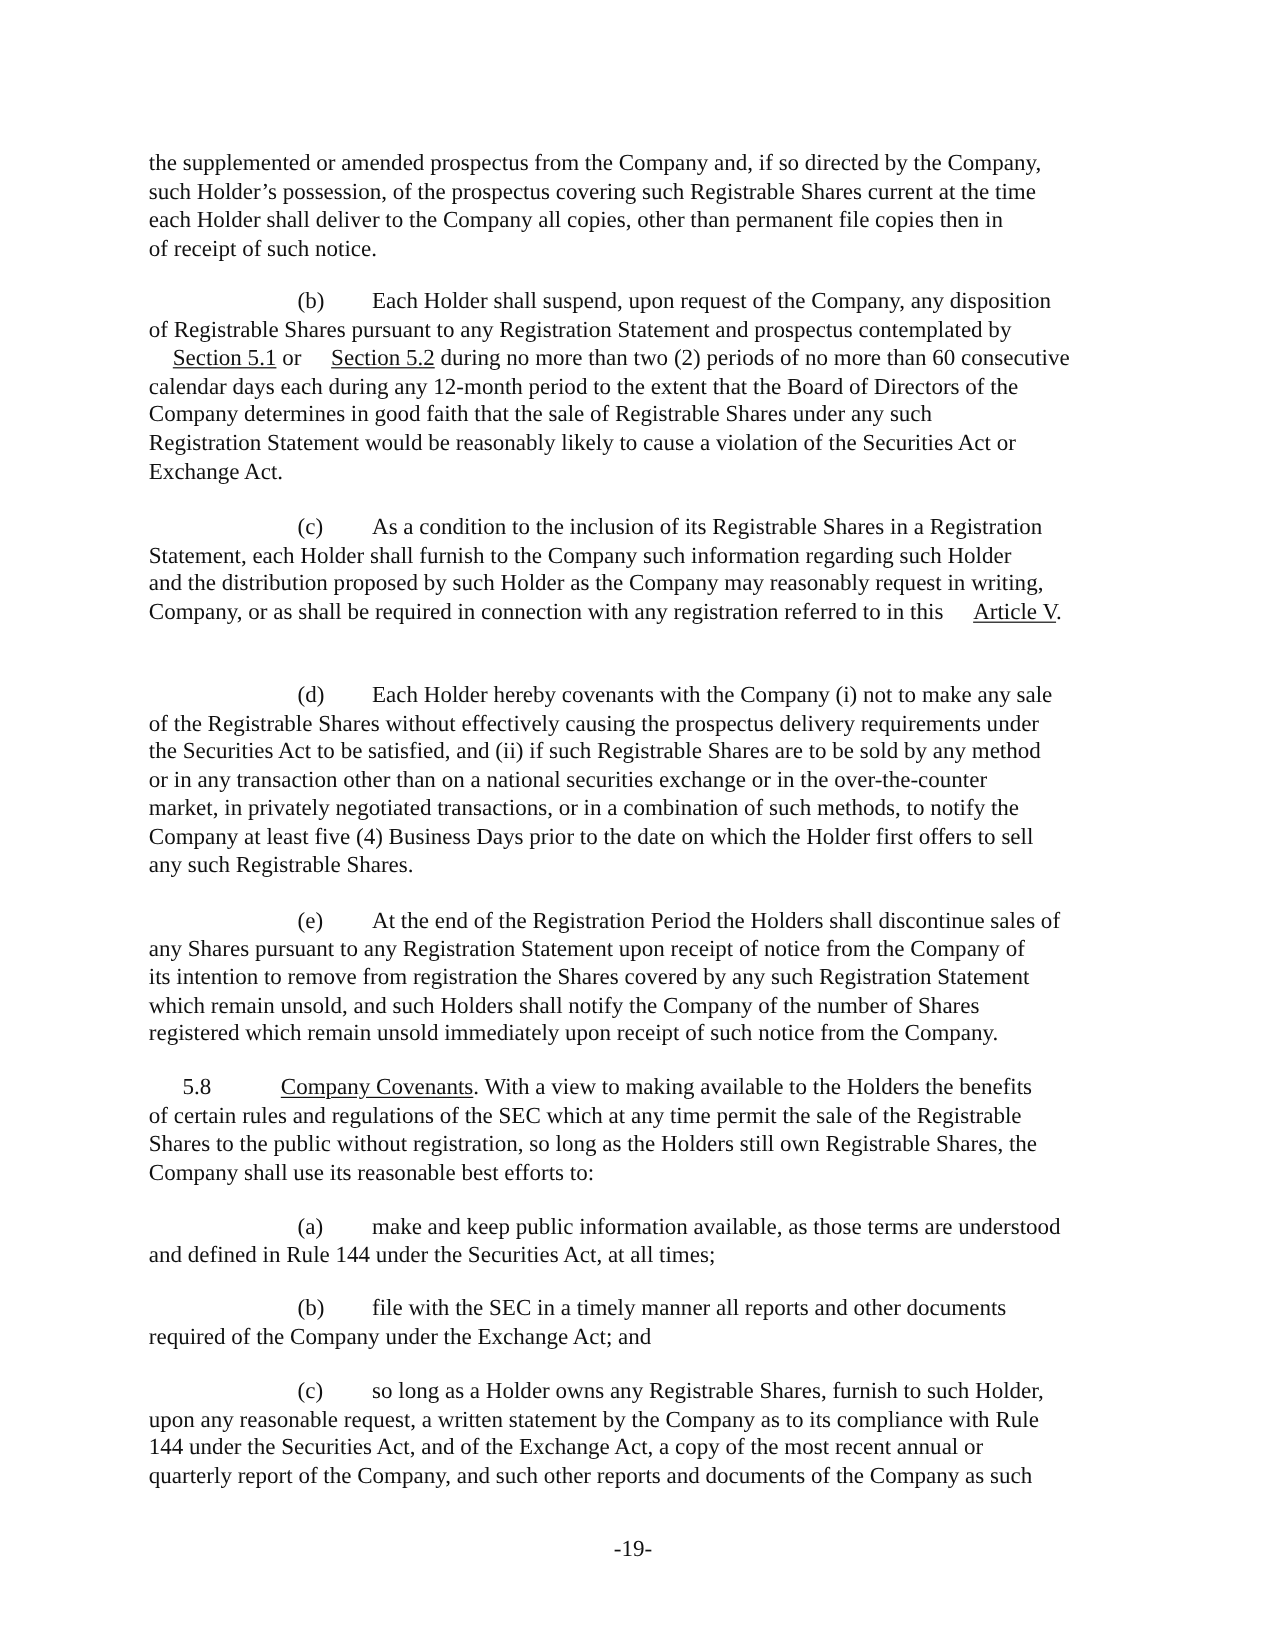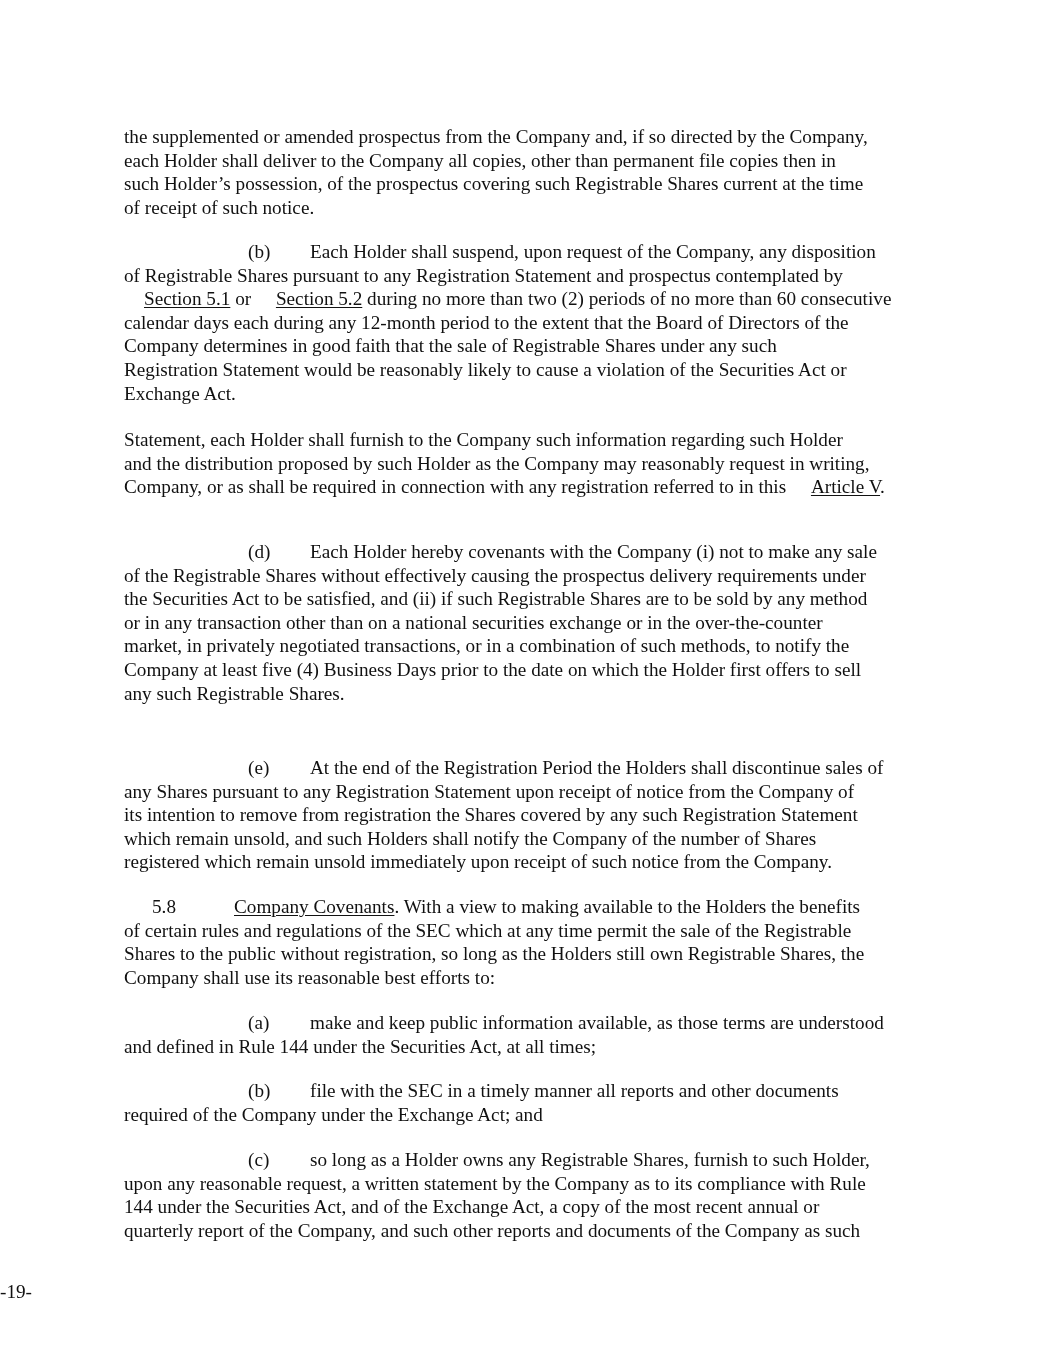--- a/index.html
+++ b/index.html
@@ -6,51 +6,52 @@
   body { width: 1055px; height: 1365px; position: relative; overflow: hidden; }
   .page {
     position: absolute; left: 0; top: 0; width: 1055px; height: 1355px;
     font-family: "Liberation Serif", "DejaVu Serif", serif;
     font-size: 19.2px; color: #111111; border-radius: 23px;
   }
   .para { position: absolute; left: 124px; width: 812px; }
   .line { height: 23.6px; line-height: 23.6px; white-space: pre; }
   .u { text-decoration: underline; text-underline-offset: 2px; margin-left: 20px; }
   .lab { display: inline-block; }
-  .footer { position: absolute; top: 1280px; left: 0; width: 1055px; line-height: 24px; }
+  .footer { position: absolute; top: 1280px; left: 0; width: 1055px; text-align: center; line-height: 24px; }
 </style>
 </head>
 <body>
 
 <div class="page">
 
   <div class="para" style="top:125px">
     <div class="line">the supplemented or amended prospectus from the Company and, if so directed by the Company,</div>
+    <div class="line">such Holder’s possession, of the prospectus covering such Registrable Shares current at the time</div>
     <div class="line">each Holder shall deliver to the Company all copies, other than permanent file copies then in</div>
-    <div class="line">such Holder’s possession, of the prospectus covering such Registrable Shares current at the time</div>
     <div class="line">of receipt of such notice.</div>
   </div>
 
   <div class="para" style="top:240px">
     <div class="line"><span class="lab" style="margin-left:124px;width:62px">(b)</span><span>Each Holder shall suspend, upon request of the Company, any disposition</span></div>
     <div class="line">of Registrable Shares pursuant to any Registration Statement and prospectus contemplated by</div>
     <div class="line"><span class="u">Section 5.1</span><span> or </span><span class="u">Section 5.2</span><span> during no more than two (2) periods of no more than 60 consecutive</span></div>
     <div class="line">calendar days each during any 12-month period to the extent that the Board of Directors of the</div>
     <div class="line">Company determines in good faith that the sale of Registrable Shares under any such</div>
     <div class="line">Registration Statement would be reasonably likely to cause a violation of the Securities Act or</div>
     <div class="line">Exchange Act.</div>
   </div>
 
   <div class="para" style="top:428px">
+    <div class="line"><span class="lab" style="margin-left:124px;width:62px">(c)</span><span>As a condition to the inclusion of its Registrable Shares in a Registration</span></div>
     <div class="line">Statement, each Holder shall furnish to the Company such information regarding such Holder</div>
     <div class="line">and the distribution proposed by such Holder as the Company may reasonably request in writing,</div>
     <div class="line"><span>Company, or as shall be required in connection with any registration referred to in this </span><span class="u">Article V</span><span>.</span></div>
   </div>
 
-  <div class="para" style="top:540px">
+  <div class="para" style="top:568px">
     <div class="line"><span class="lab" style="margin-left:124px;width:62px">(d)</span><span>Each Holder hereby covenants with the Company (i) not to make any sale</span></div>
     <div class="line">of the Registrable Shares without effectively causing the prospectus delivery requirements under</div>
     <div class="line">the Securities Act to be satisfied, and (ii) if such Registrable Shares are to be sold by any method</div>
     <div class="line">or in any transaction other than on a national securities exchange or in the over-the-counter</div>
     <div class="line">market, in privately negotiated transactions, or in a combination of such methods, to notify the</div>
     <div class="line">Company at least five (4) Business Days prior to the date on which the Holder first offers to sell</div>
     <div class="line">any such Registrable Shares.</div>
   </div>
 
   <div class="para" style="top:756px">

